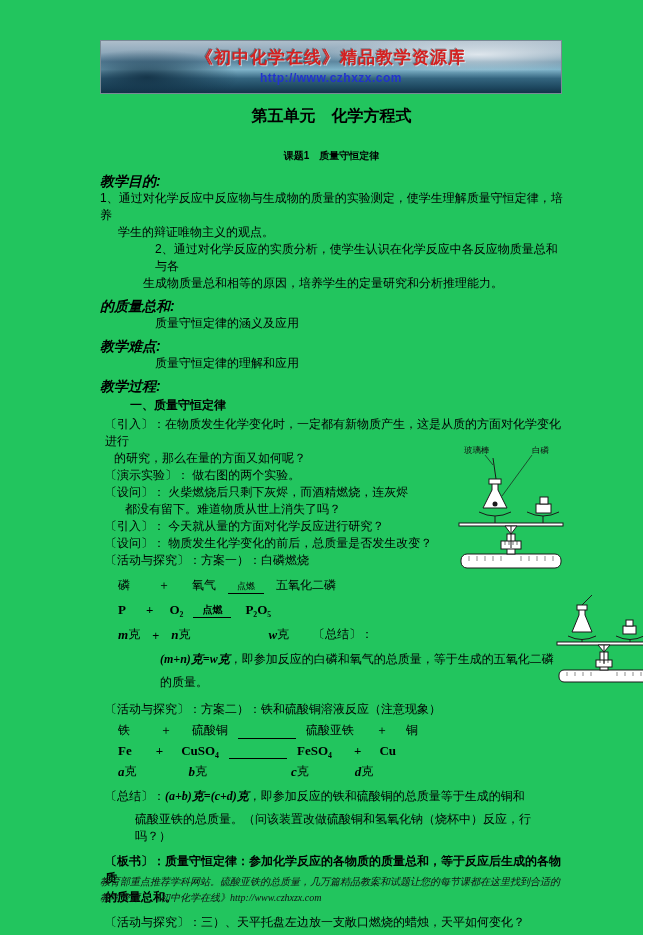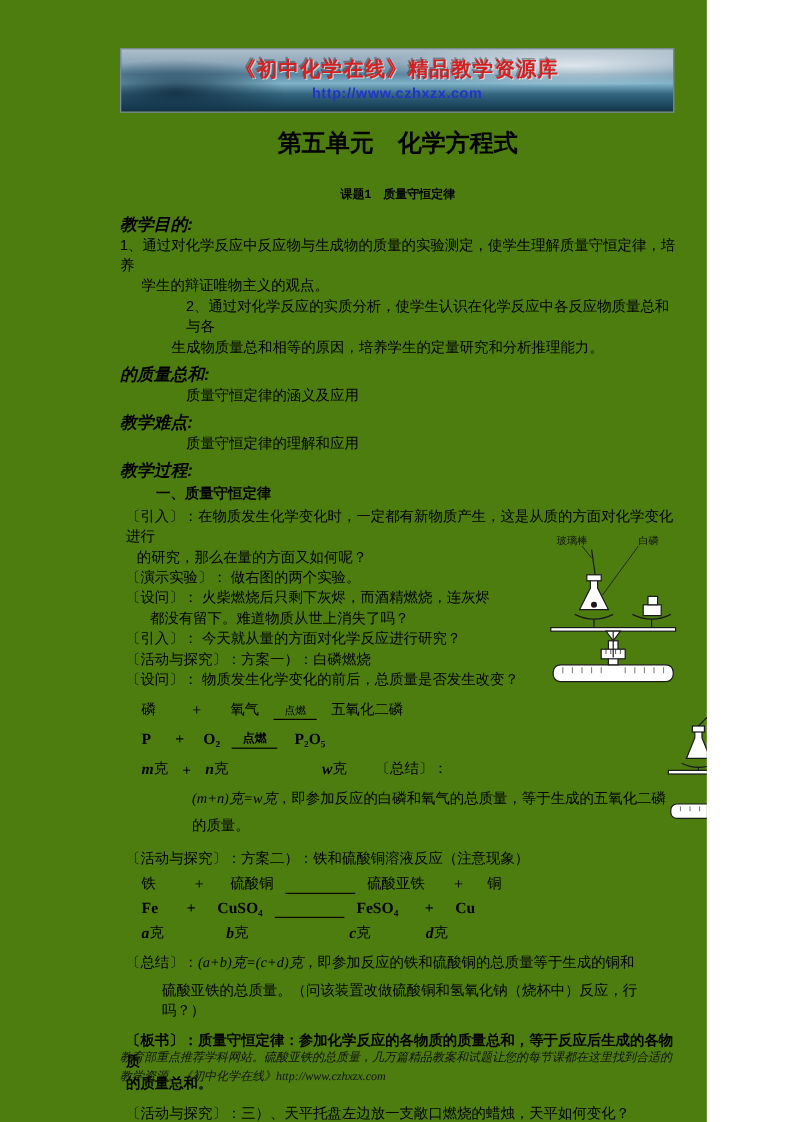--- a/index.html
+++ b/index.html
@@ -1,50 +1,50 @@
 <!DOCTYPE html>
 <html><head>
 <meta charset="utf-8">
 <style>
   html,body{margin:0;padding:0;background:#fff;}
-  .page{position:relative;width:589px;height:935px;background:#4d7c0f;overflow:hidden;
+  .page{position:relative;width:643px;height:935px;background:#22c55e;overflow:hidden;
         font-family:"Liberation Sans","DejaVu Sans",sans-serif;color:#000;}
   .inner{position:absolute;left:100px;top:40px;width:463px;}
 
   
   .banner{position:relative;width:460px;height:52px;
     background:
       radial-gradient(ellipse 130px 40px at 10% 70%, rgba(18,48,68,.9) 0%, rgba(18,48,68,0) 70%),
       radial-gradient(ellipse 220px 26px at 82% 26%, rgba(238,242,246,.85) 0%, rgba(238,242,246,0) 70%),
       linear-gradient(180deg,#aebecb 0%,#8fa9bb 22%,#5d87a0 40%,#7fb3c9 55%,#34657f 72%,#1f4a62 88%,#123449 100%);
     border:1px solid #7a8a96;}
   .banner-title{position:absolute;left:0;right:0;top:5px;text-align:center;
     font-size:17px;font-weight:bold;color:#d42020;letter-spacing:1px;
     text-shadow:1px 1px 0 rgba(255,255,255,.55),-1px -1px 0 rgba(0,0,0,.3);}
   .banner-url{position:absolute;left:0;right:0;top:30px;text-align:center;
     font-size:12px;font-weight:bold;color:#2233cc;letter-spacing:.5px;cursor:pointer;}
 
-  .unit-title{margin-top:12px;text-align:center;font-size:20px;font-weight:bold;}
+  .unit-title{margin-top:12px;text-align:center;font-size:16px;font-weight:bold;}
   .topic-title{margin-top:22px;text-align:center;font-size:10px;font-weight:bold;}
 
   p{margin:0;font-size:12px;line-height:17px;}
   .h{font-weight:bold;margin-top:6px;font-size:14px;font-style:italic;}
   .b{font-weight:bold;}
   .i5{padding-left:5px}.i14{padding-left:14px}.i18{padding-left:18px}
   .i25{padding-left:25px}.i30{padding-left:30px}.i35{padding-left:35px}
   .i43{padding-left:43px}.i55{padding-left:55px}.i60{padding-left:60px}
   .i90{padding-left:90px}
   .mt2{margin-top:2px}.mt4{margin-top:4px}.mt6{margin-top:6px}.mt8{margin-top:8px}
   .mt10{margin-top:10px}
 
   .eq{margin:8px 0 0 18px;font-size:12px;display:flex;align-items:flex-end;}
   .eq.tight{margin-top:4px;}
   .chem{font-family:"Liberation Serif","DejaVu Serif",serif;font-weight:bold;font-size:13px;}
   .mvar{font-family:"Liberation Serif","DejaVu Serif",serif;font-weight:bold;font-style:italic;font-size:13px;}
-  .math{font-family:"Liberation Serif","DejaVu Serif",serif;font-weight:normal;font-style:italic;}
+  .math{font-family:"Liberation Serif","DejaVu Serif",serif;font-weight:bold;font-style:italic;}
   .cond{display:inline-block;text-align:center;font-size:9px;line-height:10px;
         border-bottom:1px solid #000;padding:0 9px 2px;}
   .cond.b2{font-weight:bold;font-size:10px;line-height:11px;}
   .uline{display:inline-block;width:58px;border-bottom:1px solid #000;height:13px;}.mr10{margin-right:10px}.mr12{margin-right:12px}
   .mr14{margin-right:14px}.mr16{margin-right:16px}.mr18{margin-right:18px}
   .mr20{margin-right:20px}.mr22{margin-right:22px}.mr24{margin-right:24px}
   .mr28{margin-right:28px}.mr30{margin-right:30px}.mr46{margin-right:46px}
   .mr52{margin-right:52px}.mr78{margin-right:78px}.mr84{margin-right:84px}
 
   .fig{position:absolute;text-decoration:underline;}
@@ -83,22 +83,22 @@
 
     <p class="h">教学过程:</p>
     <p class="b i30 mt2">一、质量守恒定律</p>
 
     <p class="i5 mt2">〔引入〕：在物质发生化学变化时，一定都有新物质产生，这是从质的方面对化学变化进行</p>
     <p class="i14">的研究，那么在量的方面又如何呢？</p>
     <p class="i5">〔演示实验〕： 做右图的两个实验。</p>
     <p class="i5">〔设问〕： 火柴燃烧后只剩下灰烬，而酒精燃烧，连灰烬</p>
     <p class="i25">都没有留下。难道物质从世上消失了吗？</p>
     <p class="i5">〔引入〕： 今天就从量的方面对化学反应进行研究？</p>
+    <p class="i5">〔设问〕： 物质发生化学变化的前后，总质量是否发生改变？</p>
     <p class="i5">〔活动与探究〕：方案一）：白磷燃烧</p>
-    <p class="i5">〔设问〕： 物质发生化学变化的前后，总质量是否发生改变？</p>
 
     <div class="eq">
       <span class="mr28">磷</span>
       <span class="mr22">＋</span>
       <span class="mr12">氧气</span>
       <span class="cond mr12">点燃</span>
       <span>五氧化二磷</span>
     </div>
 
     <div class="eq">

